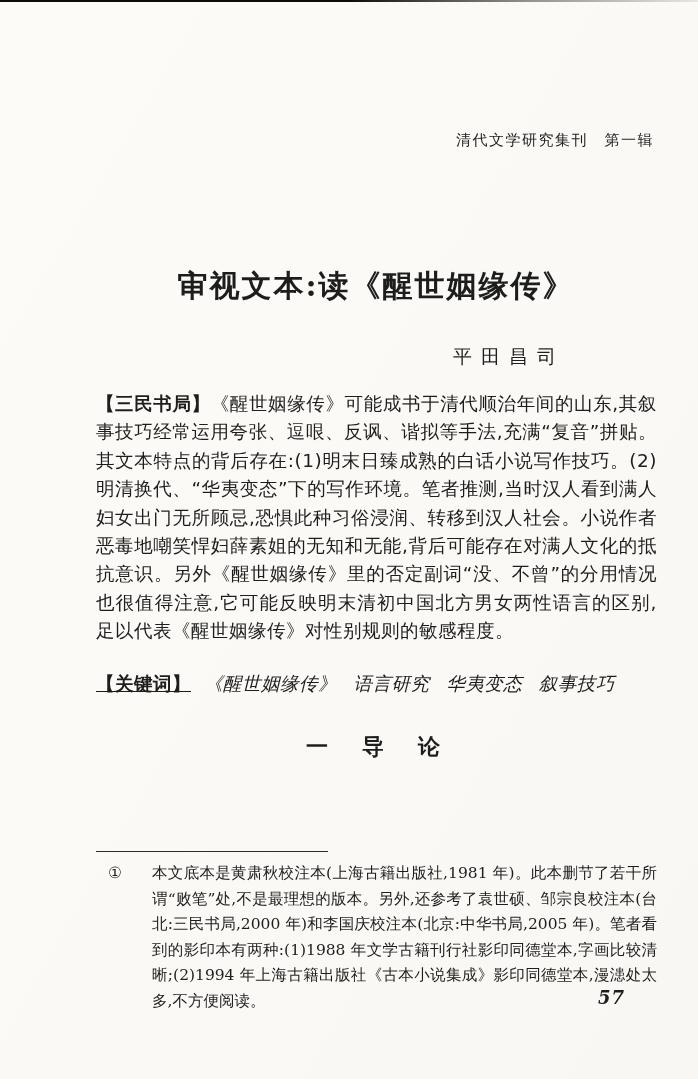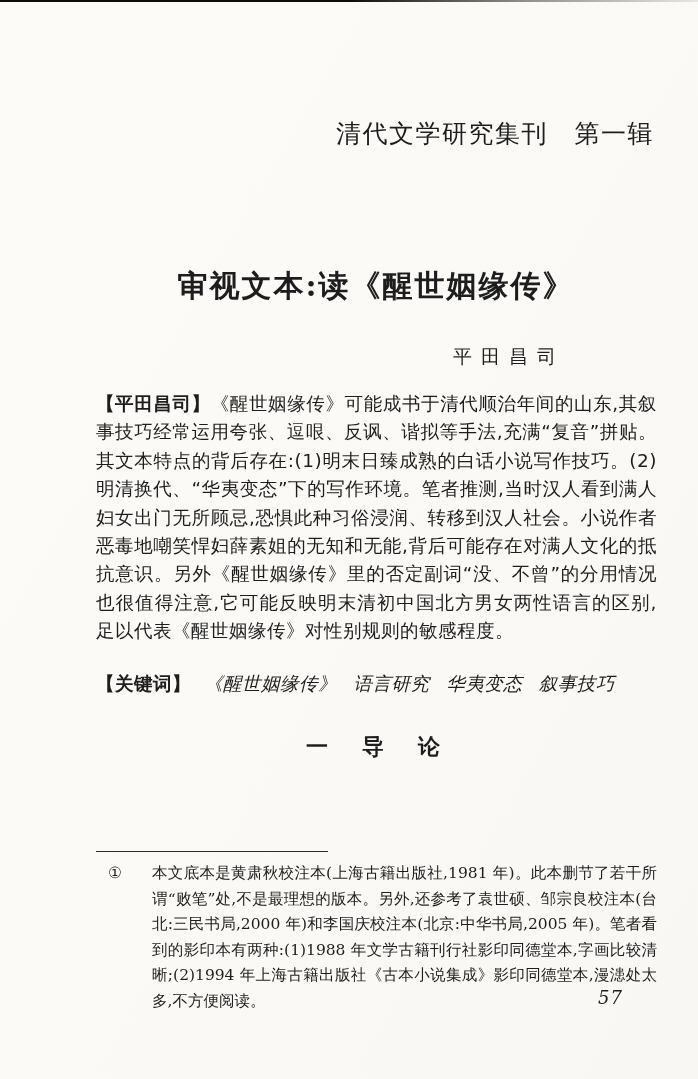--- a/index.html
+++ b/index.html
@@ -17,23 +17,23 @@
   }
   .top-scan-line {
     position: absolute; top: 0; left: 0;
     width: 698px; height: 2px;
     background: linear-gradient(to right,
       #0c0c0c 0%, #0c0c0c 50%,
       rgba(12,12,12,0.45) 75%,
       rgba(12,12,12,0.08) 100%);
   }
   .journal-header {
-    position: absolute; top: 116px; right: 44px;
+    position: absolute; top: 122px; right: 44px;
     text-align: right;
-    font-size: 25px; line-height: 36px;
+    font-size: 15px; line-height: 36px;
     letter-spacing: 1.5px;
   }
   .article-title {
     position: absolute; top: 266px; left: 95px; width: 562px;
     text-align: center;
     font-size: 30px; font-weight: bold;
     letter-spacing: 2px;
     white-space: nowrap;
   }
   .article-author {
@@ -51,21 +51,21 @@
   }
   .abstract-label, .keywords-label { font-weight: bold; }
   .keywords-line {
     position: absolute; top: 671px; left: 96px; width: 561px;
     font-family: "DejaVu Sans", "Liberation Sans", sans-serif;
     font-size: 18.5px;
     letter-spacing: 0.5px;
     white-space: nowrap;
   }
   .kw-item { margin-right: 0.9em; font-style: italic; }
-  .keywords-label { margin-right: 0.7em; }
+  .keywords-label { margin-right: 0.7em; text-decoration: underline; }
   .section-heading {
     position: absolute; top: 732px; left: 95px; width: 562px;
     text-align: center;
     font-size: 22px; font-weight: bold;
     letter-spacing: 6px;
   }
   .body-paragraph {
     position: absolute; top: 792px; left: 96px; width: 561px;
     font-size: 19.5px; line-height: 29px;
     text-indent: 2em;
@@ -91,39 +91,40 @@
   }
   .footnote-text {
     margin-left: 44px;
     text-align: justify;
   }
   .page-number {
     position: absolute; top: 987px; left: 598px;
     font-size: 18px;
     font-style: italic;
     letter-spacing: 1px;
+    font-weight: bold;
   }
 </style>
 </head>
 <body>
 
 <div class="page">
 
   <div class="top-scan-line"></div>
 
   <div class="journal-header">
     <div>清代文学研究集刊　第一辑</div>
   </div>
 
   <div class="article-title">审视文本:读《醒世姻缘传》</div>
 
   <div class="article-author">平田昌司</div>
 
   <div class="abstract-block">
-    <span class="abstract-label">【平田昌司】</span><span>《醒世姻缘传》可能成书于清代顺治年间的山东,其叙事技巧经常运用夸张、逗哏、反讽、谐拟等手法,充满“复音”拼贴。其文本特点的背后存在:(1)明末日臻成熟的白话小说写作技巧。(2)明清换代、“华夷变态”下的写作环境。笔者推测,当时汉人看到满人妇女出门无所顾忌,恐惧此种习俗浸润、转移到汉人社会。小说作者恶毒地嘲笑悍妇薛素姐的无知和无能,背后可能存在对满人文化的抵抗意识。另外《醒世姻缘传》里的否定副词“没、不曾”的分用情况也很值得注意,它可能反映明末清初中国北方男女两性语言的区别,足以代表《醒世姻缘传》对性别规则的敏感程度。</span>
+    <span class="abstract-label">【三民书局】</span><span>《醒世姻缘传》可能成书于清代顺治年间的山东,其叙事技巧经常运用夸张、逗哏、反讽、谐拟等手法,充满“复音”拼贴。其文本特点的背后存在:(1)明末日臻成熟的白话小说写作技巧。(2)明清换代、“华夷变态”下的写作环境。笔者推测,当时汉人看到满人妇女出门无所顾忌,恐惧此种习俗浸润、转移到汉人社会。小说作者恶毒地嘲笑悍妇薛素姐的无知和无能,背后可能存在对满人文化的抵抗意识。另外《醒世姻缘传》里的否定副词“没、不曾”的分用情况也很值得注意,它可能反映明末清初中国北方男女两性语言的区别,足以代表《醒世姻缘传》对性别规则的敏感程度。</span>
   </div>
 
   <div class="keywords-line">
     <span class="keywords-label">【关键词】</span><span class="kw-item">《醒世姻缘传》</span><span class="kw-item">语言研究</span><span class="kw-item">华夷变态</span><span class="kw-item">叙事技巧</span>
   </div>
 
   <div class="section-heading">一　导　论</div>
 
 
   <div class="footnote-rule"></div>

